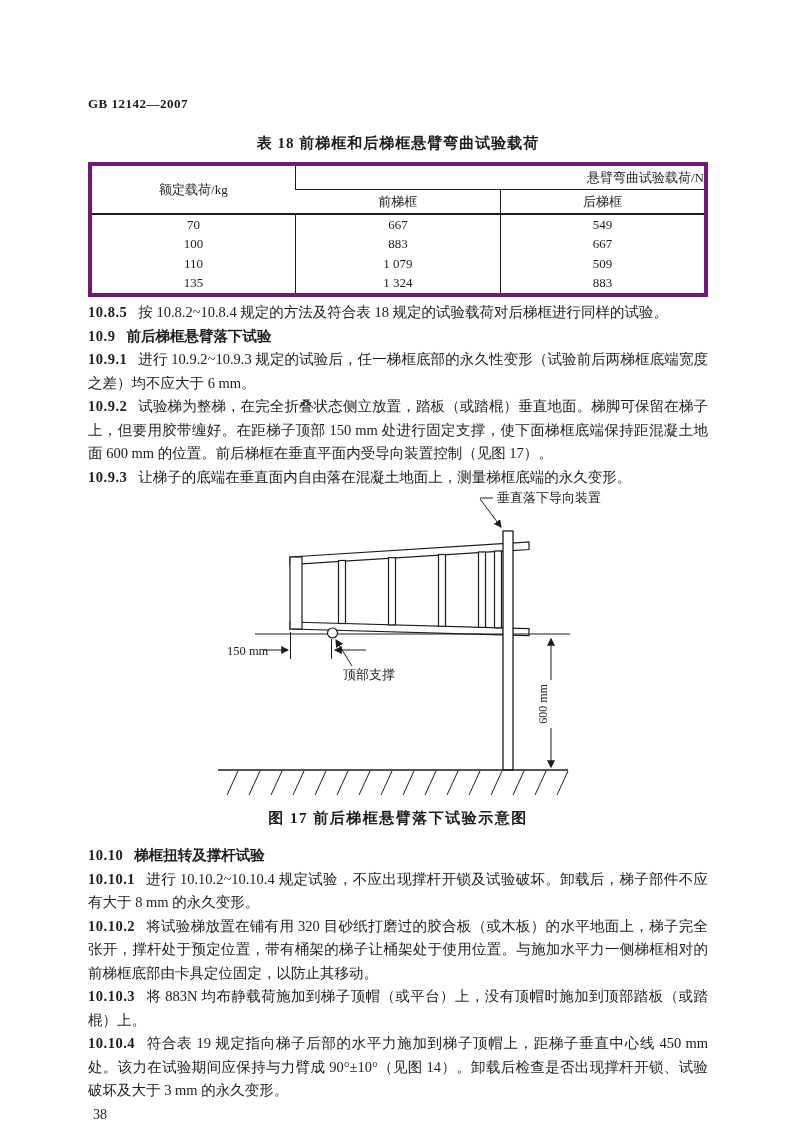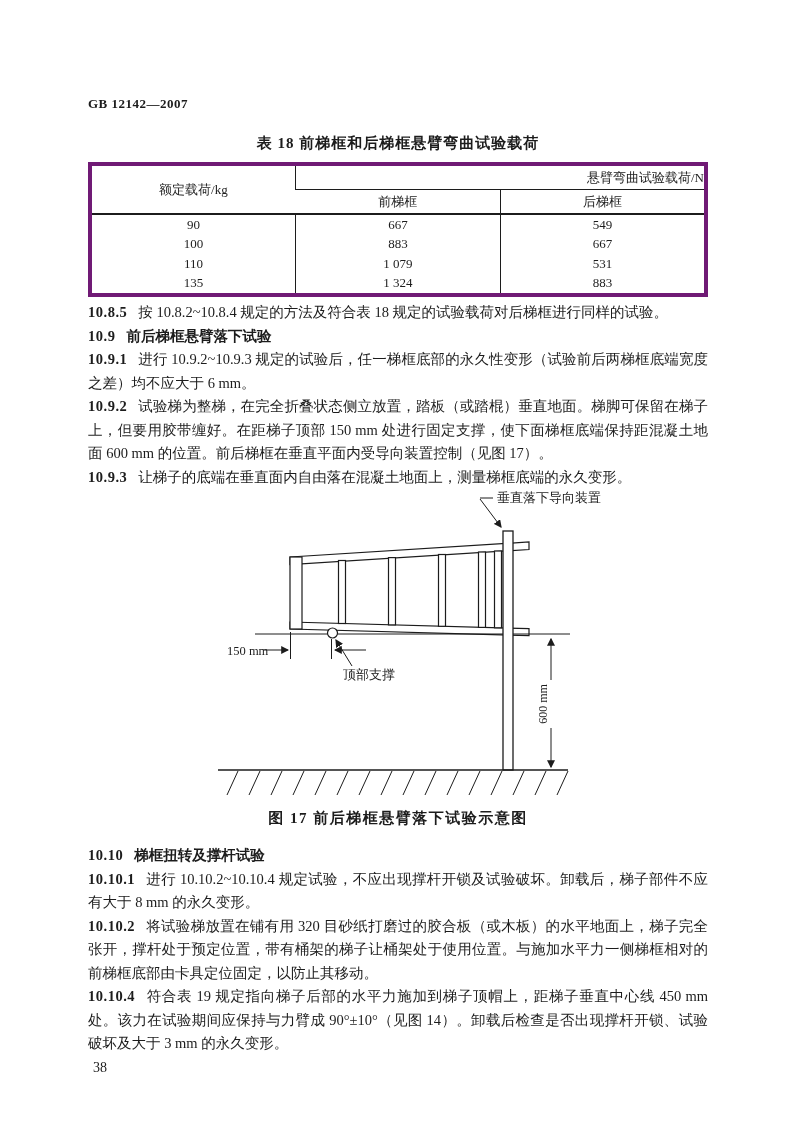--- a/index.html
+++ b/index.html
@@ -43,33 +43,33 @@
     <tbody>
       <tr class="hdr1">
         <td class="rated" rowspan="2">额定载荷/kg</td>
         <td class="grp" colspan="2">悬臂弯曲试验载荷/N</td>
       </tr>
       <tr class="hdr2">
         <td>前梯框</td>
         <td>后梯框</td>
       </tr>
       <tr class="data">
-        <td>90</td>
+        <td>70</td>
         <td>667</td>
         <td>549</td>
       </tr>
       <tr class="data">
         <td>100</td>
         <td>883</td>
         <td>667</td>
       </tr>
       <tr class="data">
         <td>110</td>
         <td>1 079</td>
-        <td>531</td>
+        <td>509</td>
       </tr>
       <tr class="data">
         <td>135</td>
         <td>1 324</td>
         <td>883</td>
       </tr>
     </tbody>
   </table>
 
   <div class="text-block">
@@ -137,18 +137,19 @@
         <text x="547" y="686" font-size="12" text-anchor="middle" transform="rotate(-90 547 686)">600 mm</text>
       </g>
     </svg>
     <figcaption class="fig-caption">图 17  前后梯框悬臂落下试验示意图</figcaption>
   </figure>
 
   <div class="text-block b2">
     <p class="heading"><span class="cnum">10.10</span><span>梯框扭转及撑杆试验</span></p>
     <p><span class="cnum">10.10.1</span><span>进行 10.10.2~10.10.4 规定试验，不应出现撑杆开锁及试验破坏。卸载后，梯子部件不应有大于 8 mm 的永久变形。</span></p>
     <p><span class="cnum">10.10.2</span><span>将试验梯放置在铺有用 320 目砂纸打磨过的胶合板（或木板）的水平地面上，梯子完全张开，撑杆处于预定位置，带有桶架的梯子让桶架处于使用位置。与施加水平力一侧梯框相对的前梯框底部由卡具定位固定，以防止其移动。</span></p>
+    <p><span class="cnum">10.10.3</span><span>将 883N 均布静载荷施加到梯子顶帽（或平台）上，没有顶帽时施加到顶部踏板（或踏棍）上。</span></p>
     <p><span class="cnum">10.10.4</span><span>符合表 19 规定指向梯子后部的水平力施加到梯子顶帽上，距梯子垂直中心线 450 mm 处。该力在试验期间应保持与力臂成 90°±10°（见图 14）。卸载后检查是否出现撑杆开锁、试验破坏及大于 3 mm 的永久变形。</span></p>
   </div>
 
   <div class="page-number">38</div>
 
 </div>
 
 </body></html>

